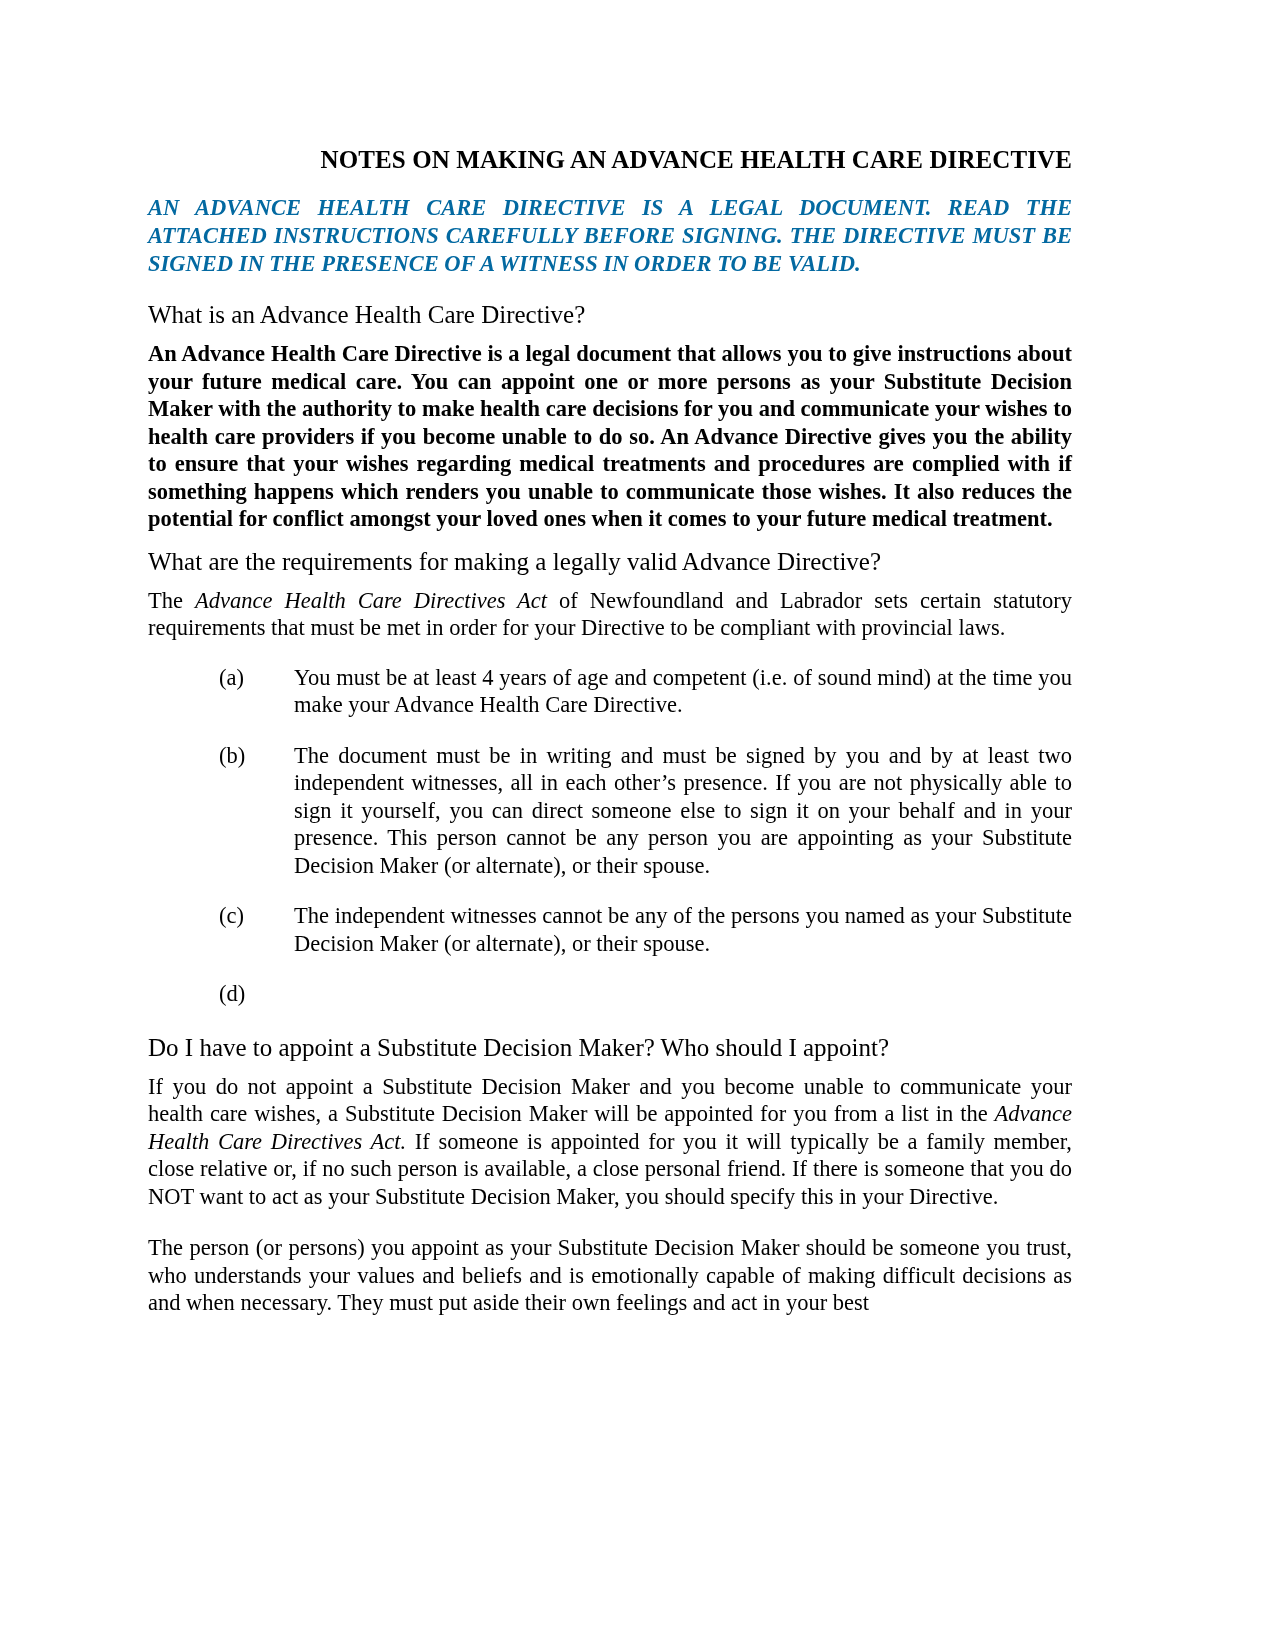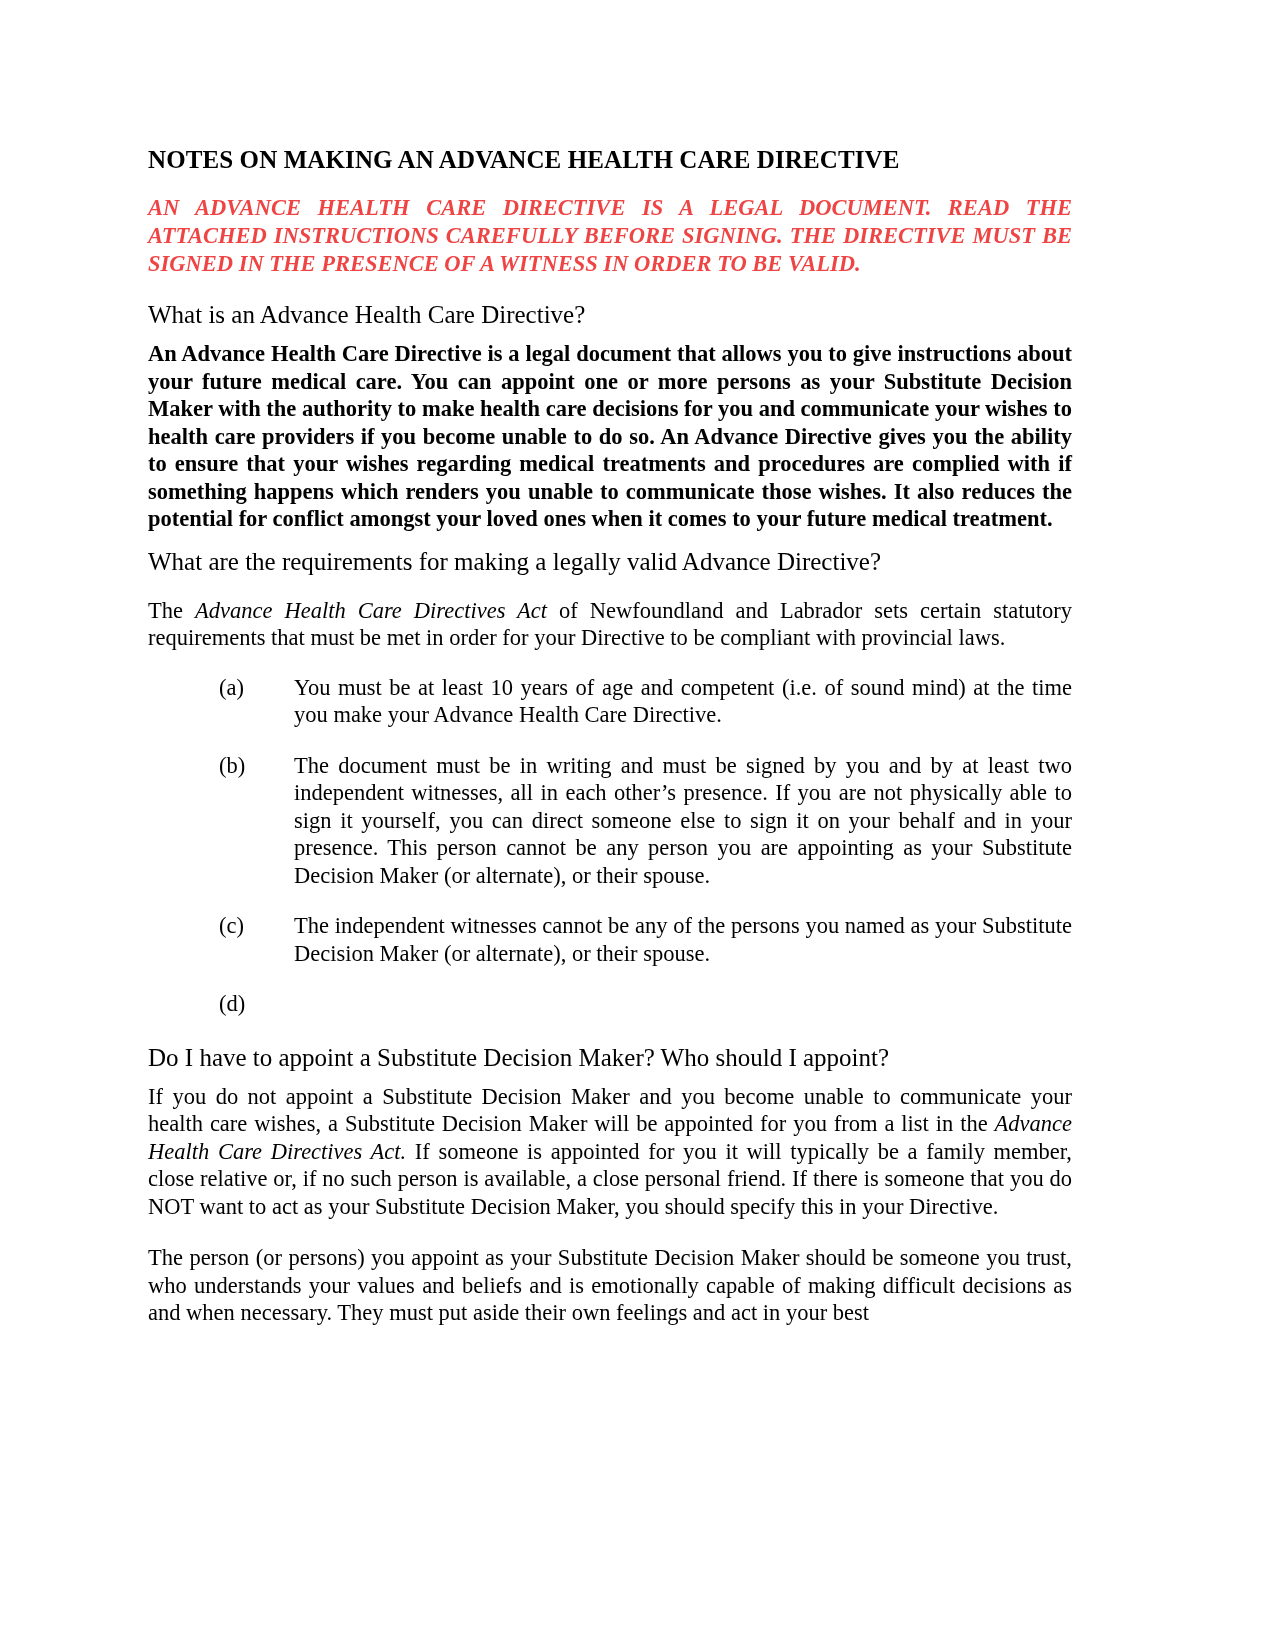--- a/index.html
+++ b/index.html
@@ -2,37 +2,37 @@
 <html><head>
   <meta charset="utf-8">
   <style>
     html, body { margin: 0; padding: 0; background: #ffffff; }
     body {
       width: 1275px; height: 1650px; position: relative; overflow: hidden;
       font-family: "Liberation Serif", serif; color: #000;
     }
     .page { position: absolute; left: 148px; top: 140px; width: 924px; }
     .title {
-      font-weight: bold; font-size: 25px; text-align: left; margin: 0;
+      font-weight: bold; font-size: 25px; text-align: right; margin: 0;
       line-height: 40px; letter-spacing: 0.1px;
     }
     .warning {
-      color: #ef4444; font-weight: bold; font-style: italic; font-size: 22.5px;
+      color: #0369a1; font-weight: bold; font-style: italic; font-size: 22.5px;
       text-align: justify; line-height: 28px; margin: 14px 0 0 0;
     }
     h2 {
       font-size: 25px; font-weight: normal; margin: 0; line-height: 34px;
     }
     p {
       font-size: 22.5px; line-height: 27.5px; margin: 0; text-align: justify;
     }
     .sec1-h { margin-top: 20px; }
     .sec1-p { margin-top: 8px; font-weight: bold; }
     .sec2-h { margin-top: 12px; }
-    .sec2-p { margin-top: 18px; }
+    .sec2-p { margin-top: 8px; }
     .list { margin-top: 22px; }
     .item { display: flex; margin-bottom: 23px; }
     .item .label { width: 75px; margin-left: 71px; font-size: 22.5px; line-height: 27.5px; flex: none; }
     .item .text { flex: 1; font-size: 22.5px; line-height: 27.5px; text-align: justify; }
     .sec3-h { margin-top: 2px; }
     .sec3-p { margin-top: 8px; }
     .sec3-p2 { margin-top: 24px; }
     em { font-style: italic; }
   </style>
 </head>
@@ -44,21 +44,21 @@
 
   <h2 class="sec1-h">What is an Advance Health Care Directive?</h2>
   <p class="sec1-p">An Advance Health Care Directive is a legal document that allows you to give instructions about your future medical care. You can appoint one or more persons as your Substitute Decision Maker with the authority to make health care decisions for you and communicate your wishes to health care providers if you become unable to do so. An Advance Directive gives you the ability to ensure that your wishes regarding medical treatments and procedures are complied with if something happens which renders you unable to communicate those wishes. It also reduces the potential for conflict amongst your loved ones when it comes to your future medical treatment.</p>
 
   <h2 class="sec2-h">What are the requirements for making a legally valid Advance Directive?</h2>
   <p class="sec2-p"><span>The </span><em>Advance Health Care Directives Act</em><span> of Newfoundland and Labrador sets certain statutory requirements that must be met in order for your Directive to be compliant with provincial laws.</span></p>
 
   <div class="list">
     <div class="item">
       <span class="label">(a)</span>
-      <span class="text">You must be at least 10 years of age and competent (i.e. of sound mind) at the time you make your Advance Health Care Directive.</span>
+      <span class="text">You must be at least 4 years of age and competent (i.e. of sound mind) at the time you make your Advance Health Care Directive.</span>
     </div>
     <div class="item">
       <span class="label">(b)</span>
       <span class="text">The document must be in writing and must be signed by you and by at least two independent witnesses, all in each other’s presence. If you are not physically able to sign it yourself, you can direct someone else to sign it on your behalf and in your presence. This person cannot be any person you are appointing as your Substitute Decision Maker (or alternate), or their spouse.</span>
     </div>
     <div class="item">
       <span class="label">(c)</span>
       <span class="text">The independent witnesses cannot be any of the persons you named as your Substitute Decision Maker (or alternate), or their spouse.</span>
     </div>
     <div class="item">

